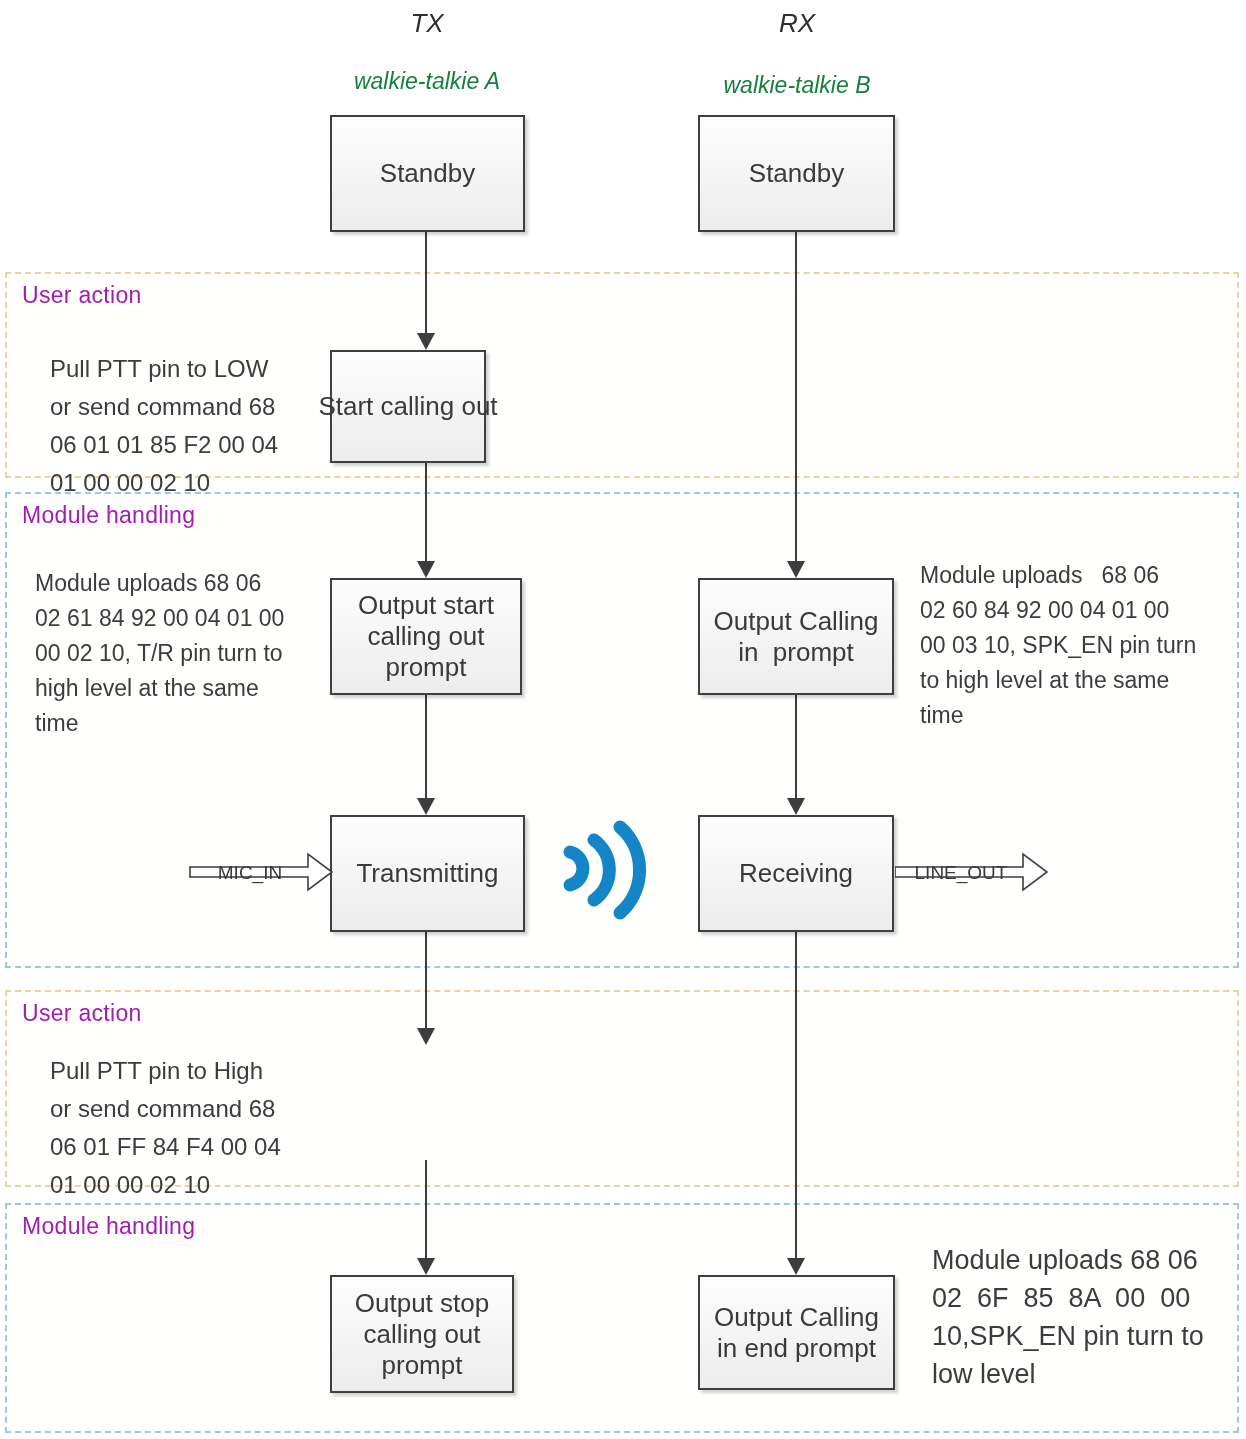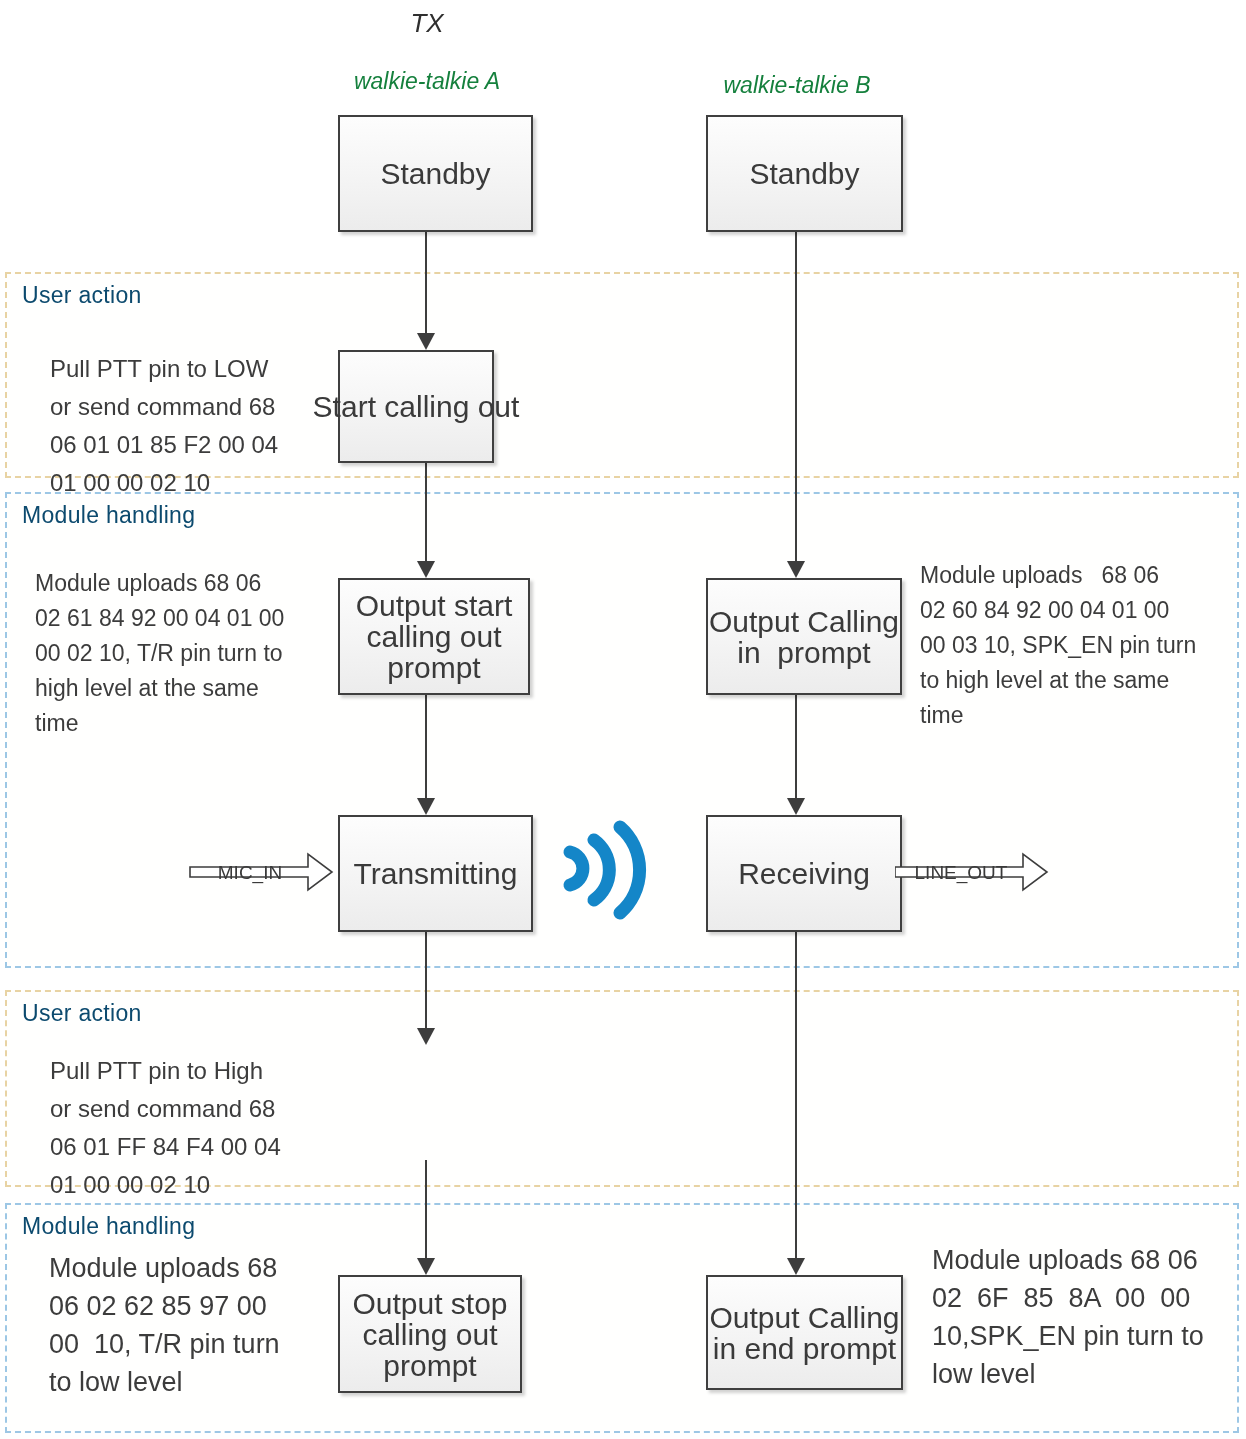--- a/index.html
+++ b/index.html
@@ -7,34 +7,34 @@
     position:relative;
     width:1246px;height:1439px;
     background:#ffffff;
     font-family:"Liberation Sans", sans-serif;
     color:#3f3f3f;
     overflow:hidden;
   }
   .band{position:absolute;left:5px;width:1234px;box-sizing:border-box;background:#fffffe;}
   .band.user{border:2px dashed #e8d3a3;}
   .band.module{border:2px dashed #9dc7e5;}
-  .band-title{position:absolute;left:15px;top:8px;font-size:23px;color:#0c4a6e;letter-spacing:0.3px;}
+  .band-title{position:absolute;left:15px;top:8px;font-size:23px;color:#a21caf;letter-spacing:0.3px;}
   .note{position:absolute;font-size:23px;line-height:35px;white-space:pre;color:#3c3c3c;}
   .note.big{font-size:27px;line-height:38px;}
   .note.ua{font-size:24px;line-height:38px;margin-top:14px;}
   .col-label{position:absolute;width:250px;text-align:center;font-style:italic;}
   .col-head{font-size:26px;color:#2f2f2f;}
   .col-device{font-size:23px;color:#15803d;}
   .node{
     position:absolute;box-sizing:border-box;
     border:2px solid #3f3f3f;
     background:linear-gradient(180deg,#fdfdfd 0%,#f4f4f4 55%,#ececec 100%);
     box-shadow:3px 3px 3px rgba(0,0,0,0.18);
     display:flex;align-items:center;justify-content:center;
-    text-align:center;font-size:30px;color:#3a3a3a;margin-left:8px;
+    text-align:center;font-size:26px;color:#3a3a3a;
   }
   .node-label{white-space:pre;line-height:31px;}
   .vline{position:absolute;width:0;border-left:2px solid #3d3d3d;}
   .ahead{position:absolute;width:0;height:0;border-left:9px solid transparent;border-right:9px solid transparent;border-top:17px solid #3d3d3d;}
   .sig{position:absolute;}
   svg text{font-family:"Liberation Sans", sans-serif;}
 </style>
 </head>
 <body>
 
@@ -65,31 +65,28 @@
   <div class="band user" style="top:990px;height:197px;">
     <div class="band-title">User action</div>
     <div class="note ua" style="left:43px;top:46px;">Pull PTT pin to High
 or send command 68
 06 01 FF 84 F4 00 04
 01 00 00 02 10</div>
   </div>
 
   <div class="band module" style="top:1203px;height:230px;">
     <div class="band-title">Module handling</div>
-    <div class="note big" style="left:42px;top:44px;">Module uploads 68
-06 02 62 85 97 00
-00  10, T/R pin turn
-to low level</div>
     <div class="note big" style="left:925px;top:36px;">Module uploads 68 06
 02  6F  85  8A  00  00
 10,SPK_EN pin turn to
 low level</div>
   </div>
 
   <div class="col-label col-head" style="left:302px;top:8px;">TX</div>
+  <div class="col-label col-head" style="left:672px;top:8px;">RX</div>
   <div class="col-label col-device" style="left:302px;top:68px;">walkie-talkie A</div>
   <div class="col-label col-device" style="left:672px;top:72px;">walkie-talkie B</div>
 
   <div class="vline" style="left:425px;top:232px;height:103px;"></div>
   <div class="ahead" style="left:417px;top:333px;"></div>
 
   <div class="vline" style="left:425px;top:463px;height:100px;"></div>
   <div class="ahead" style="left:417px;top:561px;"></div>
 
   <div class="vline" style="left:425px;top:695px;height:105px;"></div>

